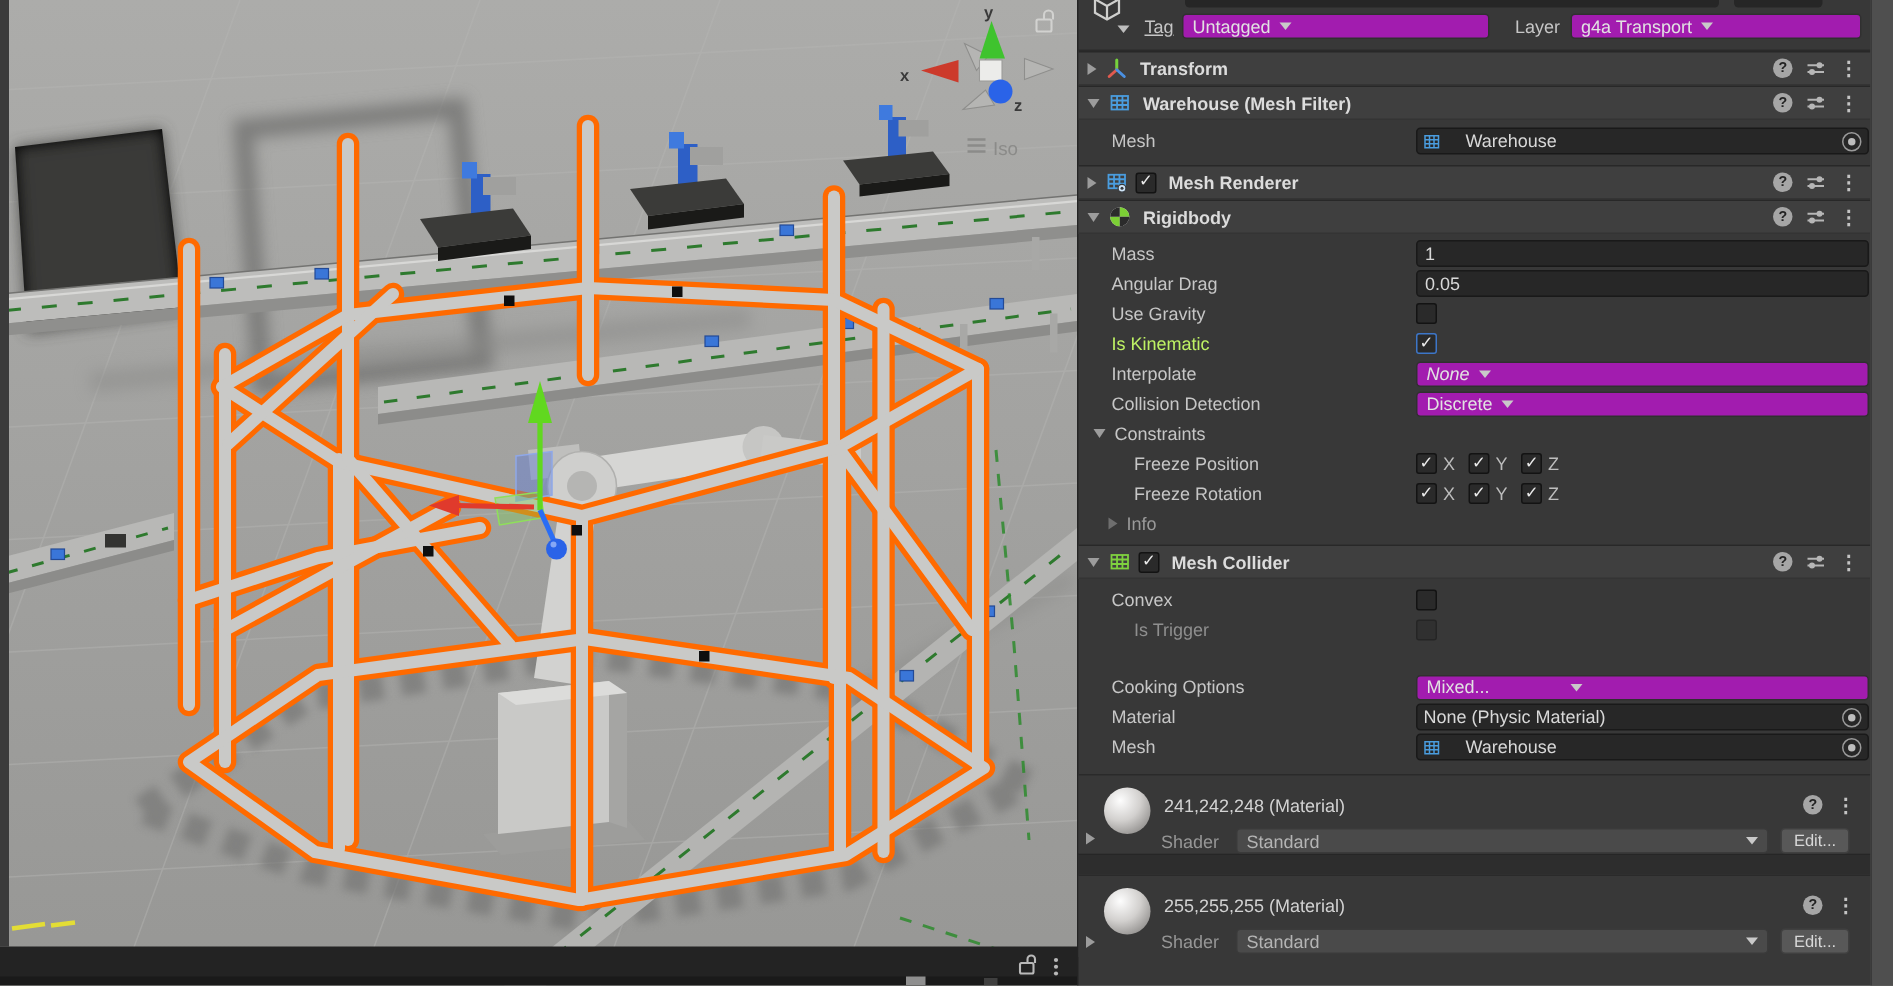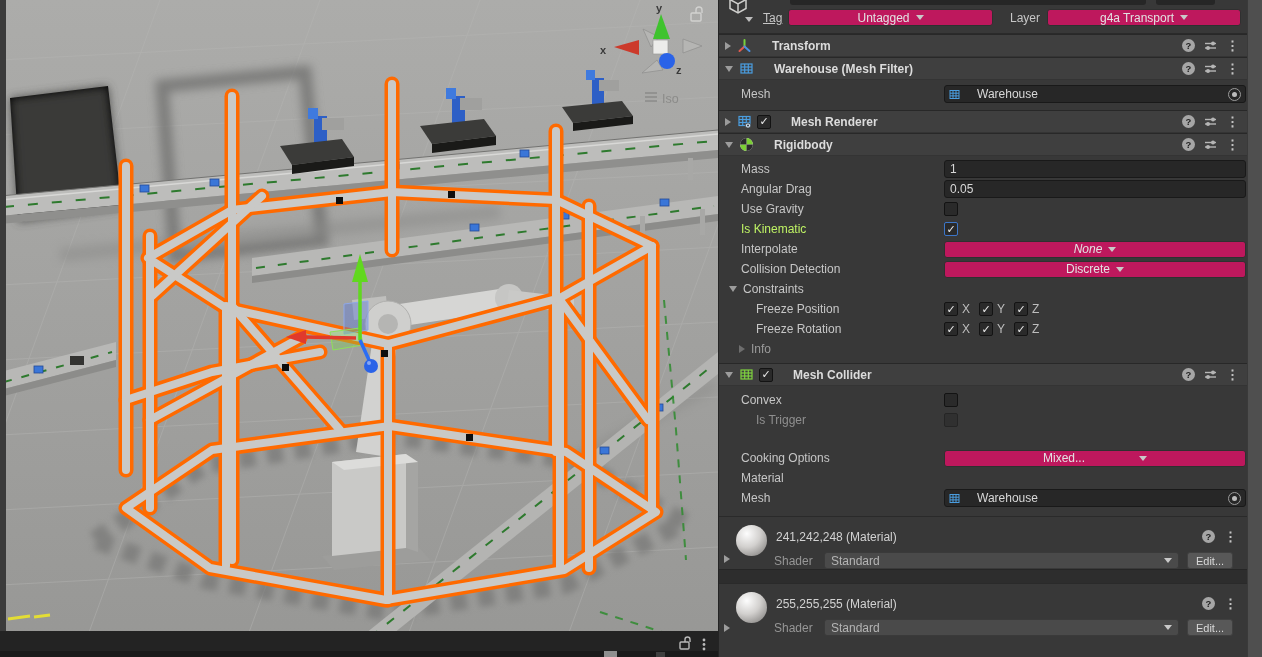--- a/index.html
+++ b/index.html
@@ -10,29 +10,29 @@
   }
   
   .scene{position:absolute;left:0;top:0;width:718px;height:657px;background:#9e9e9c;}
   
   .inspector{position:absolute;left:718px;top:0;width:544px;height:657px;background:#383838;border-left:1px solid #242424;box-sizing:border-box;}
   .scrollgutter{position:absolute;right:0;top:0;width:15px;height:657px;background:#4f4f4f;border-left:1px solid #3a3a3a;box-sizing:border-box;}
   .insp-content{margin-right:15px;position:relative;}
   .topbar{height:33px;position:relative;}
   .sliver{position:absolute;top:0;height:5px;background:#262626;border-radius:0 0 3px 3px;}
   .lbl{font-size:12px;color:#c6c6c6;}
-  .dd{background:#be185d;border:1px solid #303030;border-radius:3px;height:17px;display:flex;align-items:center;justify-content:center;padding:0 6px;font-size:12px;color:#e2e2e2;box-sizing:border-box;}
+  .dd{background:#a21caf;border:1px solid #303030;border-radius:3px;height:17px;display:flex;align-items:center;justify-content:flex-start;padding:0 6px;font-size:12px;color:#e2e2e2;box-sizing:border-box;}
   .caret{width:0;height:0;border-left:4px solid transparent;border-right:4px solid transparent;border-top:5px solid #c9c9c9;flex:none;margin-left:6px;}
   .sep{height:1px;background:#2a2a2a;}
   .chead{height:21px;background:#3f3f3f;border-top:1px solid #282828;border-bottom:1px solid #343434;display:flex;align-items:center;padding:0 4px 0 6px;gap:5px;}
   .fold-open{width:0;height:0;border-top:6px solid #9c9c9c;border-left:4px solid transparent;border-right:4px solid transparent;flex:none;}
   .fold-closed{width:0;height:0;border-left:6px solid #9c9c9c;border-top:4px solid transparent;border-bottom:4px solid transparent;flex:none;}
   .fold-closed.dim{border-left-color:#6e6e6e;}
   .cicon{width:16px;height:16px;flex:none;display:flex;align-items:center;justify-content:center;}
-  .ctitle{font-weight:bold;font-size:12px;color:#dcdcdc;margin-left:15px;}
+  .ctitle{font-weight:bold;font-size:12px;color:#dcdcdc;margin-left:3px;}
   .hicons{margin-left:auto;display:flex;align-items:center;gap:9px;padding-right:4px;}
   .help{width:13px;height:13px;border-radius:50%;background:#a6a6a6;color:#222;font-size:9.5px;font-weight:bold;display:flex;align-items:center;justify-content:center;line-height:1;}
   .kebab{color:#c4c4c4;font-size:13px;font-weight:bold;line-height:1;}
   .row{display:flex;align-items:center;height:20px;padding:0 3px 0 22px;}
   .row.sub{padding-left:37px;}
   .labelbox{width:203px;flex:none;}
   .row.sub .labelbox{width:188px;}
   .fieldbox{width:302px;flex:none;display:flex;align-items:center;}
   .tfield{width:100%;height:16px;background:#272727;border:1px solid #191919;border-radius:3px;color:#d8d8d8;font-size:12px;line-height:16px;padding:0 5px;box-sizing:content-box;}
   .objfield{width:100%;height:16px;background:#272727;border:1px solid #191919;border-radius:3px;color:#d8d8d8;font-size:12px;display:flex;align-items:center;padding:0 4px;gap:17px;}
@@ -578,20 +578,26 @@
           <span class="labelbox lbl">Cooking Options</span>
         <span class="fieldbox">
             <span class="dd" style="width:100%;gap:48px;">
               <span>Mixed...</span>
               <span class="caret"></span>
             </span>
           </span>
         </div>
       <div class="row">
           <span class="labelbox lbl">Material</span>
+        <span class="fieldbox">
+            <span class="objfield">
+          <span>None (Physic Material)</span>
+          <span class="picker"></span>
+            </span>
+          </span>
         </div>
       <div class="row">
           <span class="labelbox lbl">Mesh</span>
         <span class="fieldbox">
             <span class="objfield">
           <svg width="11" height="11">
                 <g fill="none" stroke="#4a9ddf" stroke-width="1">
                   <rect x="1" y="1.5" width="9" height="8"></rect>
                   <line x1="4" y1="1.5" x2="4" y2="9.5"></line>
                   <line x1="7" y1="1.5" x2="7" y2="9.5"></line>

